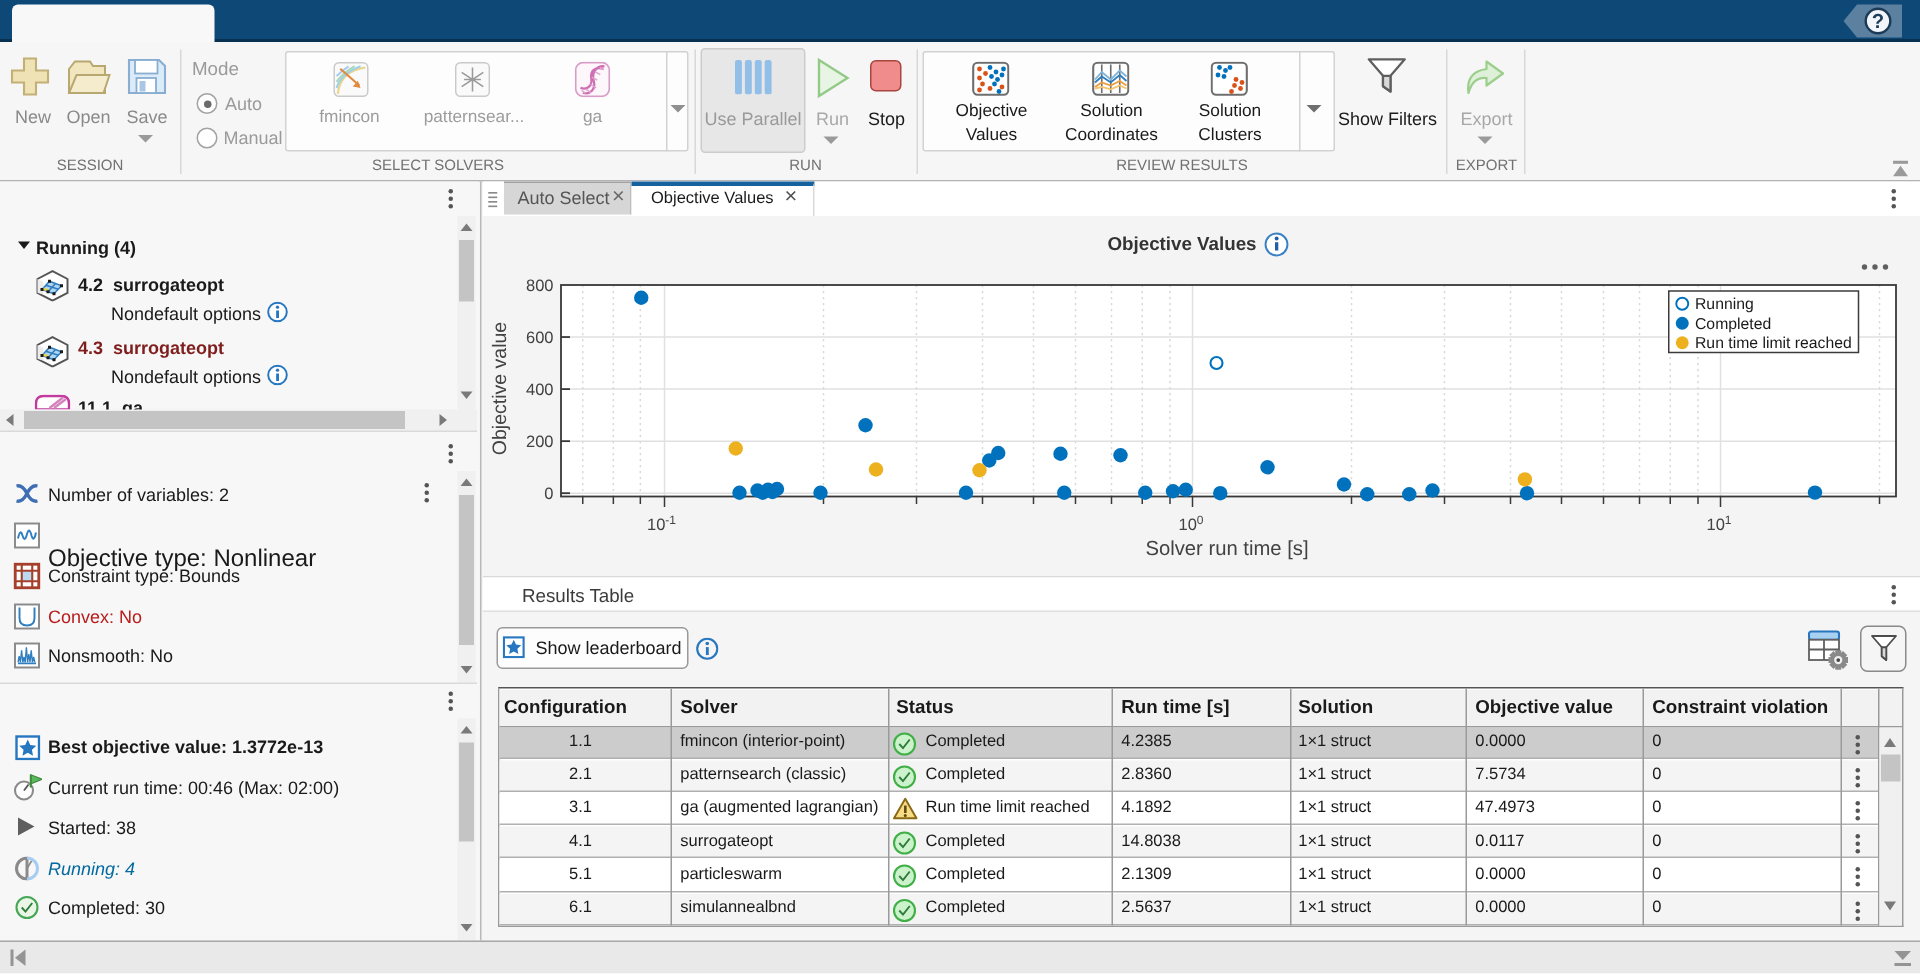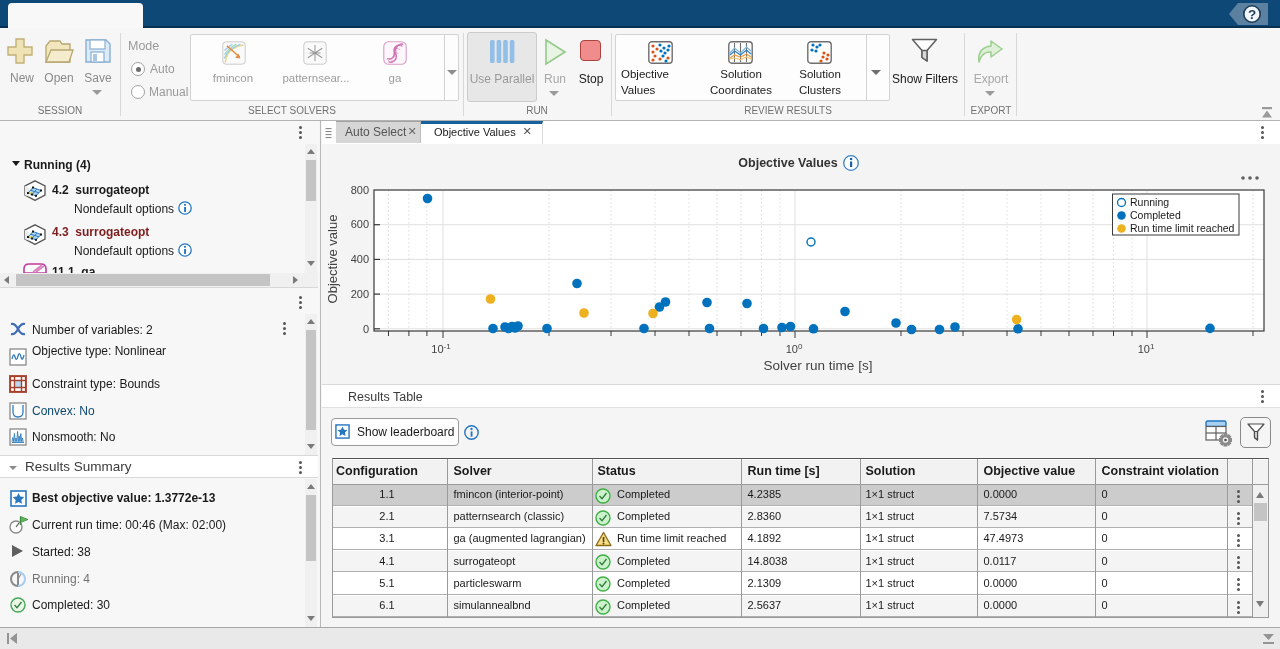--- a/index.html
+++ b/index.html
@@ -150,21 +150,21 @@
         <circle cx="13" cy="4" r="1.6"></circle>
       </g>
     <g fill="#d95319">
         <circle cx="17" cy="12" r="1.6"></circle>
         <circle cx="21" cy="14" r="1.6"></circle>
         <circle cx="16" cy="16" r="1.6"></circle>
         <circle cx="20" cy="18" r="1.6"></circle>
         <circle cx="14" cy="20" r="1.6"></circle>
       </g>
   </svg>
-  <div class="abs" style="left:621px;top:67px;width:80px;font-size:11.5px;line-height:15.5px;color:#1a1a1a;">Objective<br>Values</div>
+  <div class="abs" style="left:621px;top:67px;width:80px;text-align:center;font-size:11.5px;line-height:15.5px;color:#1a1a1a;">Objective<br>Values</div>
   <div class="abs" style="left:697px;top:67px;width:88px;text-align:center;font-size:11.5px;line-height:15.5px;color:#1a1a1a;">Solution<br>Coordinates</div>
   <div class="abs" style="left:780px;top:67px;width:80px;text-align:center;font-size:11.5px;line-height:15.5px;color:#1a1a1a;">Solution<br>Clusters</div>
   <div class="seclabel" style="left:728px;top:105px;width:120px;">REVIEW RESULTS</div>
 
   <svg class="abs" style="left:911px;top:38px;" width="27" height="25" viewBox="0 0 27 25">
     <path d="M1.5 1.5 h24 l-9.5 11 v10.5 l-5 -3.5 v-7 z" fill="#ffffff" stroke="#5f5f5f" stroke-width="1.5" stroke-linejoin="round"></path>
     <path d="M11 12.5 v7 l5 3.5 v-10.5 z" fill="#d9d9d9" stroke="#5f5f5f" stroke-width="1.5" stroke-linejoin="round"></path>
   </svg>
   <div class="abs" style="left:885px;top:72px;width:80px;text-align:center;font-size:12px;color:#1a1a1a;">Show Filters</div>
   <div class="vsep" style="left:964px;"></div>
@@ -266,49 +266,45 @@
   <div class="abs" style="left:32px;top:323px;font-size:12px;color:#1a1a1a;">Number of variables: 2</div>
   <div class="dots3" style="left:283px;top:322px;">
       <i></i>
       <i></i>
       <i></i>
     </div>
   <svg class="abs" style="left:9px;top:348px;" width="18" height="18" viewBox="0 0 18 18">
     <rect x="1" y="1" width="16" height="16" fill="#ffffff" stroke="#8a8a8a" stroke-width="1.3"></rect>
     <path d="M3 11 Q4.5 4 6 9 Q7.5 14 9 8 Q10.5 3 12 9 Q13.5 14 15 7" fill="none" stroke="#2f7ec0" stroke-width="1.3"></path>
   </svg>
-  <div class="abs" style="left:32px;top:344px;font-size:12px;color:#1a1a1a;">Objective type: Nonlinear</div>
+  <div class="abs" style="left:32px;top:364px;font-size:16px;color:#1a1a1a;">Objective type: Nonlinear</div>
   <svg class="abs" style="left:9px;top:375px;" width="18" height="18" viewBox="0 0 18 18">
     <rect x="1.1" y="1.1" width="15.8" height="15.8" fill="#ffffff" stroke="#a5402c" stroke-width="2"></rect>
     <rect x="5.5" y="5.5" width="7" height="7" fill="#bcd9f1"></rect>
     <path d="M5.5 1 V17 M12.5 1 V17 M1 5.5 H17 M1 12.5 H17" stroke="#a5402c" stroke-width="1.4"></path>
   </svg>
   <div class="abs" style="left:32px;top:377px;font-size:12px;color:#1a1a1a;">Constraint type: Bounds</div>
   <svg class="abs" style="left:9px;top:402px;" width="18" height="18" viewBox="0 0 18 18">
     <rect x="1" y="1" width="16" height="16" fill="#ffffff" stroke="#8a8a8a" stroke-width="1.3"></rect>
     <path d="M4 3 v7 q0 5 5 5 q5 0 5 -5 v-7" fill="none" stroke="#2f7ec0" stroke-width="1.3"></path>
   </svg>
-  <div class="abs" style="left:32px;top:404px;font-size:12px;color:#0c4a6e;">Convex: No</div>
+  <div class="abs" style="left:32px;top:404px;font-size:12px;color:#b91c1c;">Convex: No</div>
   <svg class="abs" style="left:9px;top:428px;" width="18" height="18" viewBox="0 0 18 18">
     <rect x="1" y="1" width="16" height="16" fill="#ffffff" stroke="#8a8a8a" stroke-width="1.3"></rect>
     <path d="M3 13.5 l0.8 -4 l0.8 4 l0.8 -8 l0.8 8 l0.8 -3.5 l0.8 3.5 l0.8 -10 l0.8 10 l0.8 -5.5 l0.8 5.5 l0.8 -8 l0.8 8 l0.8 -3.5 l0.8 3.5" fill="none" stroke="#2f7ec0" stroke-width="0.9"></path>
     <path d="M3 14.3 H15" stroke="#2f7ec0" stroke-width="1.2"></path>
   </svg>
   <div class="abs" style="left:32px;top:430px;font-size:12px;color:#1a1a1a;">Nonsmooth: No</div>
 
   <div class="abs" style="left:305px;top:314px;width:12px;height:141px;background:#f0f0f0;"></div>
   <div class="abs" style="left:307px;top:319px;width:0;height:0;border-left:4px solid transparent;border-right:4px solid transparent;border-bottom:5px solid #7a7a7a;"></div>
   <div class="abs" style="left:306px;top:330px;width:10px;height:100px;background:#c4c4c4;"></div>
   <div class="abs" style="left:307px;top:444px;width:0;height:0;border-left:4px solid transparent;border-right:4px solid transparent;border-top:5px solid #7a7a7a;"></div>
   <div class="abs" style="left:0;top:455px;width:318px;height:1px;background:#d9d9d9;"></div>
 
-  <div class="panelhdr" style="top:456px;">
-      <span class="tri"></span>
-      <span class="t">Results Summary</span>
-    </div>
   <div class="dots3" style="left:299px;top:461px;">
       <i></i>
       <i></i>
       <i></i>
     </div>
   <svg class="abs" style="left:10px;top:490px;" width="17" height="17" viewBox="0 0 17 17">
     <rect x="1" y="1" width="15" height="15" fill="#ffffff" stroke="#2676c0" stroke-width="1.6"></rect>
     <path d="M8.5 3 l1.7 3.6 4 .5 -2.9 2.8 .7 3.9 -3.5 -1.9 -3.5 1.9 .7 -3.9 -2.9 -2.8 4 -.5 z" fill="#2676c0"></path>
   </svg>
   <div class="abs" style="left:32px;top:491px;font-size:12px;font-weight:bold;color:#1a1a1a;">Best objective value: 1.3772e-13</div>
@@ -321,21 +317,21 @@
   <div class="abs" style="left:32px;top:518px;font-size:12px;color:#1a1a1a;">Current run time: 00:46 (Max: 02:00)</div>
   <svg class="abs" style="left:11px;top:544px;" width="13" height="14" viewBox="0 0 13 14">
     <path d="M1 1 L12 7 L1 13 z" fill="#5f5f5f"></path>
   </svg>
   <div class="abs" style="left:32px;top:545px;font-size:12px;color:#1a1a1a;">Started: 38</div>
   <svg class="abs" style="left:10px;top:571px;" width="16" height="16" viewBox="0 0 16 16">
     <path d="M8 1 A7 7 0 1 0 8 15 z" fill="none" stroke="#8a8a8a" stroke-width="2"></path>
     <path d="M8 1 A7 7 0 0 1 8 15" fill="none" stroke="#a6cdf0" stroke-width="2"></path>
     <path d="M8 8 L11 3" stroke="#8a8a8a" stroke-width="1.1"></path>
   </svg>
-  <div class="abs" style="left:32px;top:572px;font-size:12px;color:#737373;">Running: 4</div>
+  <div class="abs" style="left:32px;top:572px;font-size:12px;color:#0369a1;font-style:italic;">Running: 4</div>
   <svg class="abs" style="left:10px;top:597px;" width="16" height="16" viewBox="0 0 16 16">
     <circle cx="8" cy="8" r="7" fill="#eaf7e6" stroke="#46a758" stroke-width="1.4"></circle>
     <path d="M4.5 8 L7 10.7 L11.5 5" fill="none" stroke="#2f7d3c" stroke-width="1.3"></path>
   </svg>
   <div class="abs" style="left:32px;top:598px;font-size:12px;color:#1a1a1a;">Completed: 30</div>
 
   <div class="abs" style="left:305px;top:479px;width:12px;height:148px;background:#f0f0f0;"></div>
   <div class="abs" style="left:307px;top:484px;width:0;height:0;border-left:4px solid transparent;border-right:4px solid transparent;border-bottom:5px solid #7a7a7a;"></div>
   <div class="abs" style="left:306px;top:495px;width:10px;height:66px;background:#c4c4c4;"></div>
   <div class="abs" style="left:307px;top:616px;width:0;height:0;border-left:4px solid transparent;border-right:4px solid transparent;border-top:5px solid #7a7a7a;"></div>

